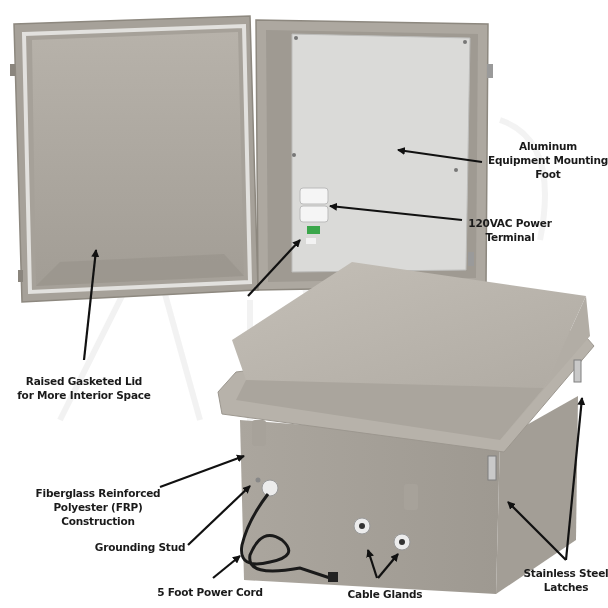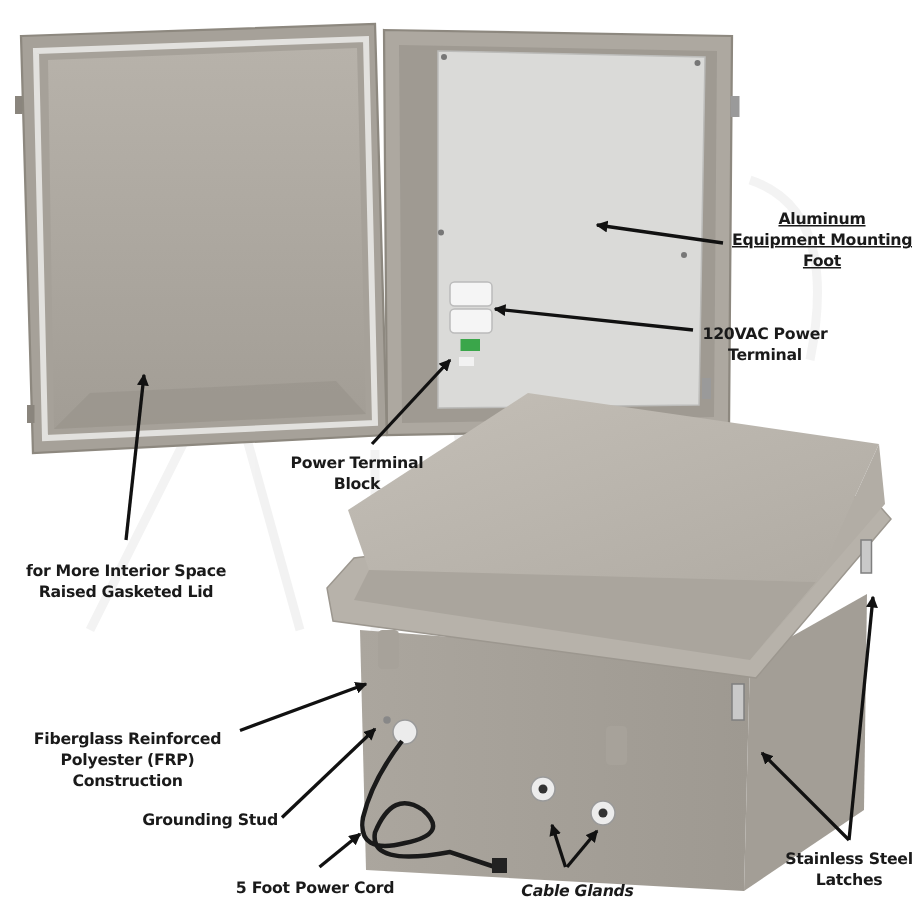--- a/index.html
+++ b/index.html
@@ -112,48 +112,44 @@
       <line x1="188" y1="545" x2="250" y2="486"></line>
       <line x1="213" y1="578" x2="240" y2="556"></line>
       <line x1="377" y1="578" x2="368" y2="550"></line>
       <line x1="378" y1="578" x2="398" y2="554"></line>
       <line x1="566" y1="560" x2="508" y2="502"></line>
       <line x1="566" y1="560" x2="582" y2="398"></line>
     </g>
   </svg>
 
   
-  <div class="label" style="left:488px; top:139px; width:120px;text-decoration:underline;">
+  <div class="label" style="left:488px; top:139px; width:120px;">
     <span>Aluminum</span>
     <span>Equipment Mounting</span>
     <span>Foot</span>
   </div>
   <div class="label" style="left:455px; top:216px; width:110px;">
     <span>120VAC Power</span>
     <span>Terminal</span>
   </div>
-  <div class="label" style="left:178px; top:302px; width:120px;">
-    <span>Power Terminal</span>
-    <span>Block</span>
+  <div class="label" style="left:14px; top:374px; width:140px;">
+    <span>Raised Gasketed Lid</span>
+    <span>for More Interior Space</span>
   </div>
-  <div class="label" style="left:14px; top:374px; width:140px;">
-    <span>for More Interior Space</span>
-    <span>Raised Gasketed Lid</span>
-  </div>
-  <div class="label" style="left:19px; top:486px; width:132px;">
+  <div class="label" style="left:32px; top:486px; width:132px;">
     <span>Fiberglass Reinforced</span>
     <span>Polyester (FRP)</span>
     <span>Construction</span>
   </div>
   <div class="label" style="left:90px; top:540px; width:100px;">
     <span>Grounding Stud</span>
   </div>
   <div class="label" style="left:150px; top:585px; width:120px;">
     <span>5 Foot Power Cord</span>
   </div>
-  <div class="label" style="left:340px; top:587px; width:90px;font-style:italic;">
+  <div class="label" style="left:340px; top:587px; width:90px;">
     <span>Cable Glands</span>
   </div>
   <div class="label" style="left:516px; top:566px; width:100px;">
     <span>Stainless Steel</span>
     <span>Latches</span>
   </div>
 </div>
 
 </body></html>

